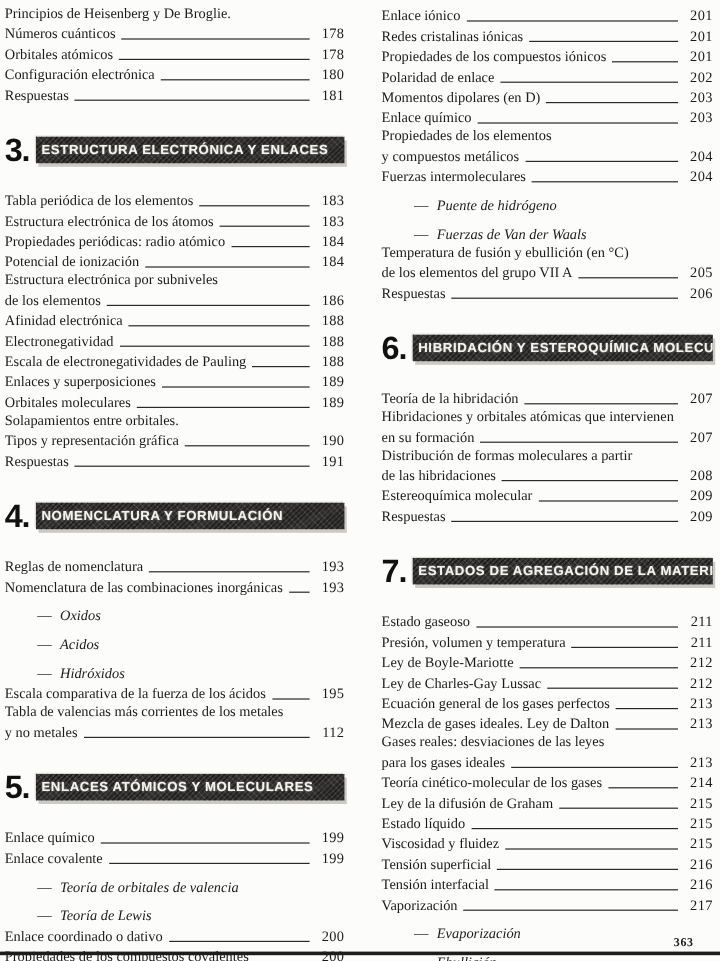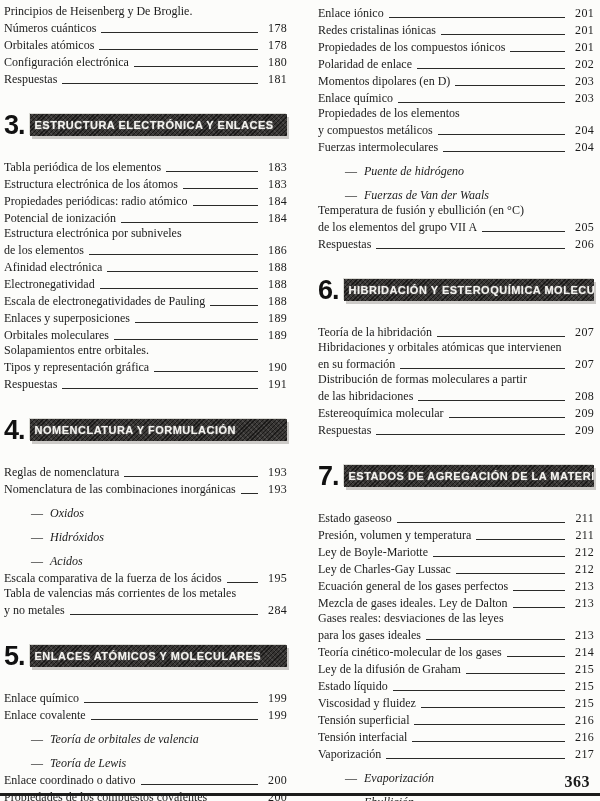--- a/index.html
+++ b/index.html
@@ -40,21 +40,21 @@
       repeating-linear-gradient(45deg, rgba(255,255,255,.10) 0 1px, transparent 1px 4px);
     box-shadow:2px 3px 0 0 rgba(125,122,115,.38), -1px -1px 0 0 rgba(140,138,130,.3);
     color:#f4f3ef;
     font-family:"Liberation Sans", sans-serif;font-weight:bold;font-size:11px;letter-spacing:.5px;
     text-shadow:0 0 1.5px rgba(255,255,255,.55);
   }
 
   
   .footer-rule{position:absolute;left:0;right:0;bottom:5px;height:3px;background:#1d1d1b;}
   .folio{
-    position:absolute;right:10px;bottom:10px;font-size:16px;font-weight:bold;letter-spacing:.5px;
+    position:absolute;right:22px;bottom:10px;font-size:10px;font-weight:bold;letter-spacing:.5px;
   }
 </style>
 </head>
 <body>
 
 <div class="col col-left">
     <div class="line1">Principios de Heisenberg y De Broglie.</div>
     <div class="row">
       <span class="title">Números cuánticos</span>
       <span class="leader"></span>
@@ -149,32 +149,32 @@
       <span class="title">Reglas de nomenclatura</span>
       <span class="leader"></span>
       <span class="pageref">193</span>
     </div>
     <div class="row">
       <span class="title">Nomenclatura de las combinaciones inorgánicas</span>
       <span class="leader"></span>
       <span class="pageref">193</span>
     </div>
     <div class="sub"><span class="dash">—</span><span>Oxidos</span></div>
+    <div class="sub"><span class="dash">—</span><span>Acidos</span></div>
     <div class="sub"><span class="dash">—</span><span>Hidróxidos</span></div>
-    <div class="sub"><span class="dash">—</span><span>Acidos</span></div>
     <div class="row">
       <span class="title">Escala comparativa de la fuerza de los ácidos</span>
       <span class="leader"></span>
       <span class="pageref">195</span>
     </div>
     <div class="line1">Tabla de valencias más corrientes de los metales</div>
     <div class="row">
       <span class="title">y no metales</span>
       <span class="leader"></span>
-      <span class="pageref">284</span>
+      <span class="pageref">112</span>
     </div>
     <div class="section">
       <span class="secnum">5.</span>
       <span class="banner">ENLACES ATÓMICOS Y MOLECULARES</span>
     </div>
     <div class="row">
       <span class="title">Enlace químico</span>
       <span class="leader"></span>
       <span class="pageref">199</span>
     </div>

